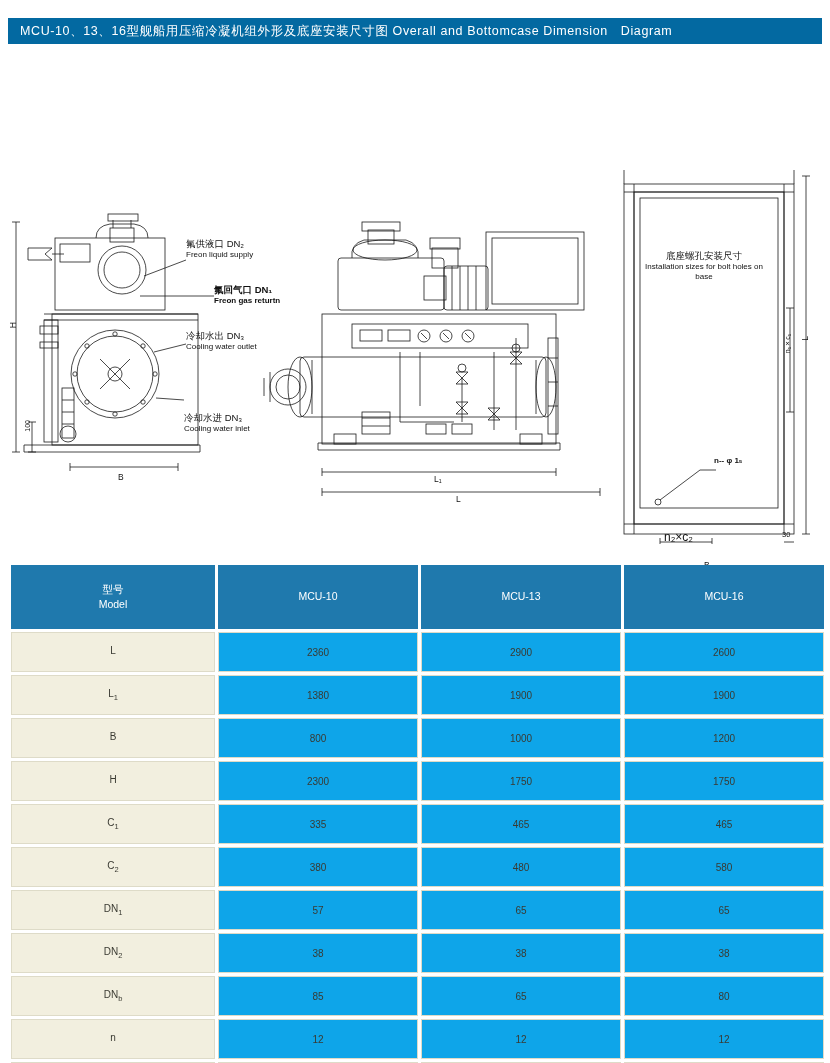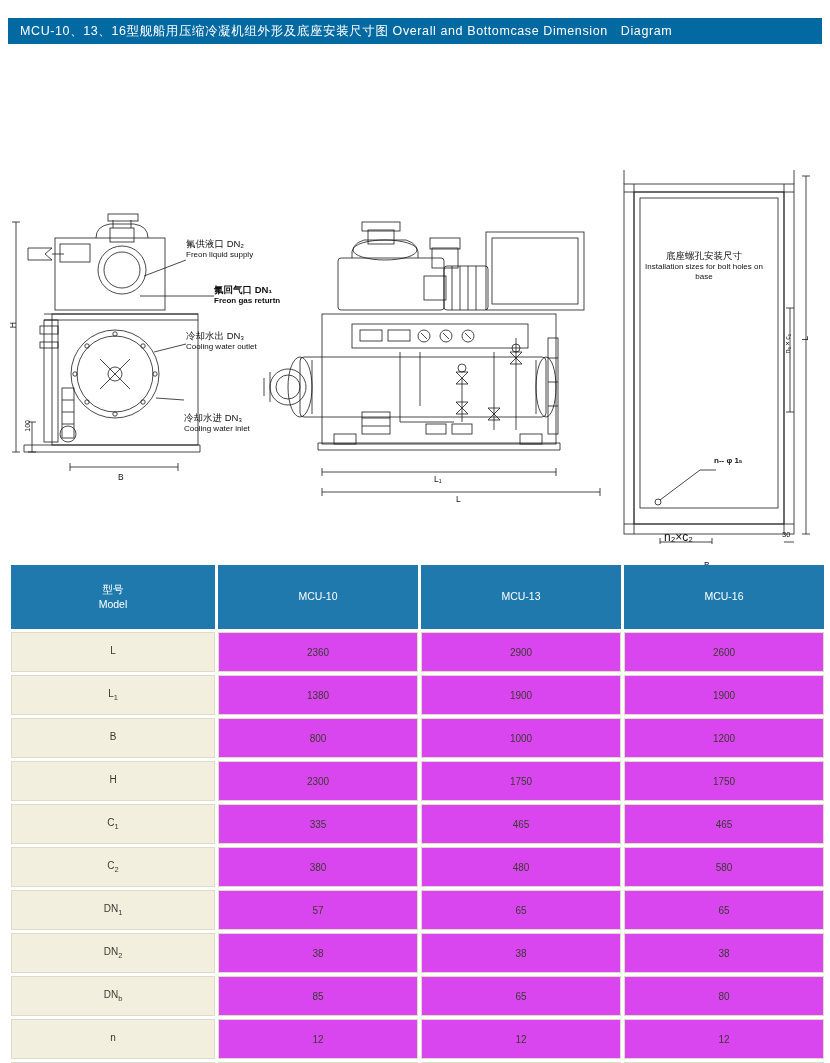--- a/index.html
+++ b/index.html
@@ -89,21 +89,21 @@
   }
   table.spec thead th {
     background: #1f79ad;
     color: #ffffff;
     height: 62px;
     font-weight: normal;
     line-height: 1.45;
     font-size: 10.5px;
   }
   table.spec tbody td {
-    background: #d946ef;
+    background: #0ea5e9;
     height: 36px;
     border: 1px solid #dedbc8;
   }
   table.spec tbody td.rowhead {
     background: #f2efdf;
   }
   col.c0 { width: 204px; }
   col.c1 { width: 200px; }
   col.c2 { width: 200px; }
   col.c3 { width: 200px; }

